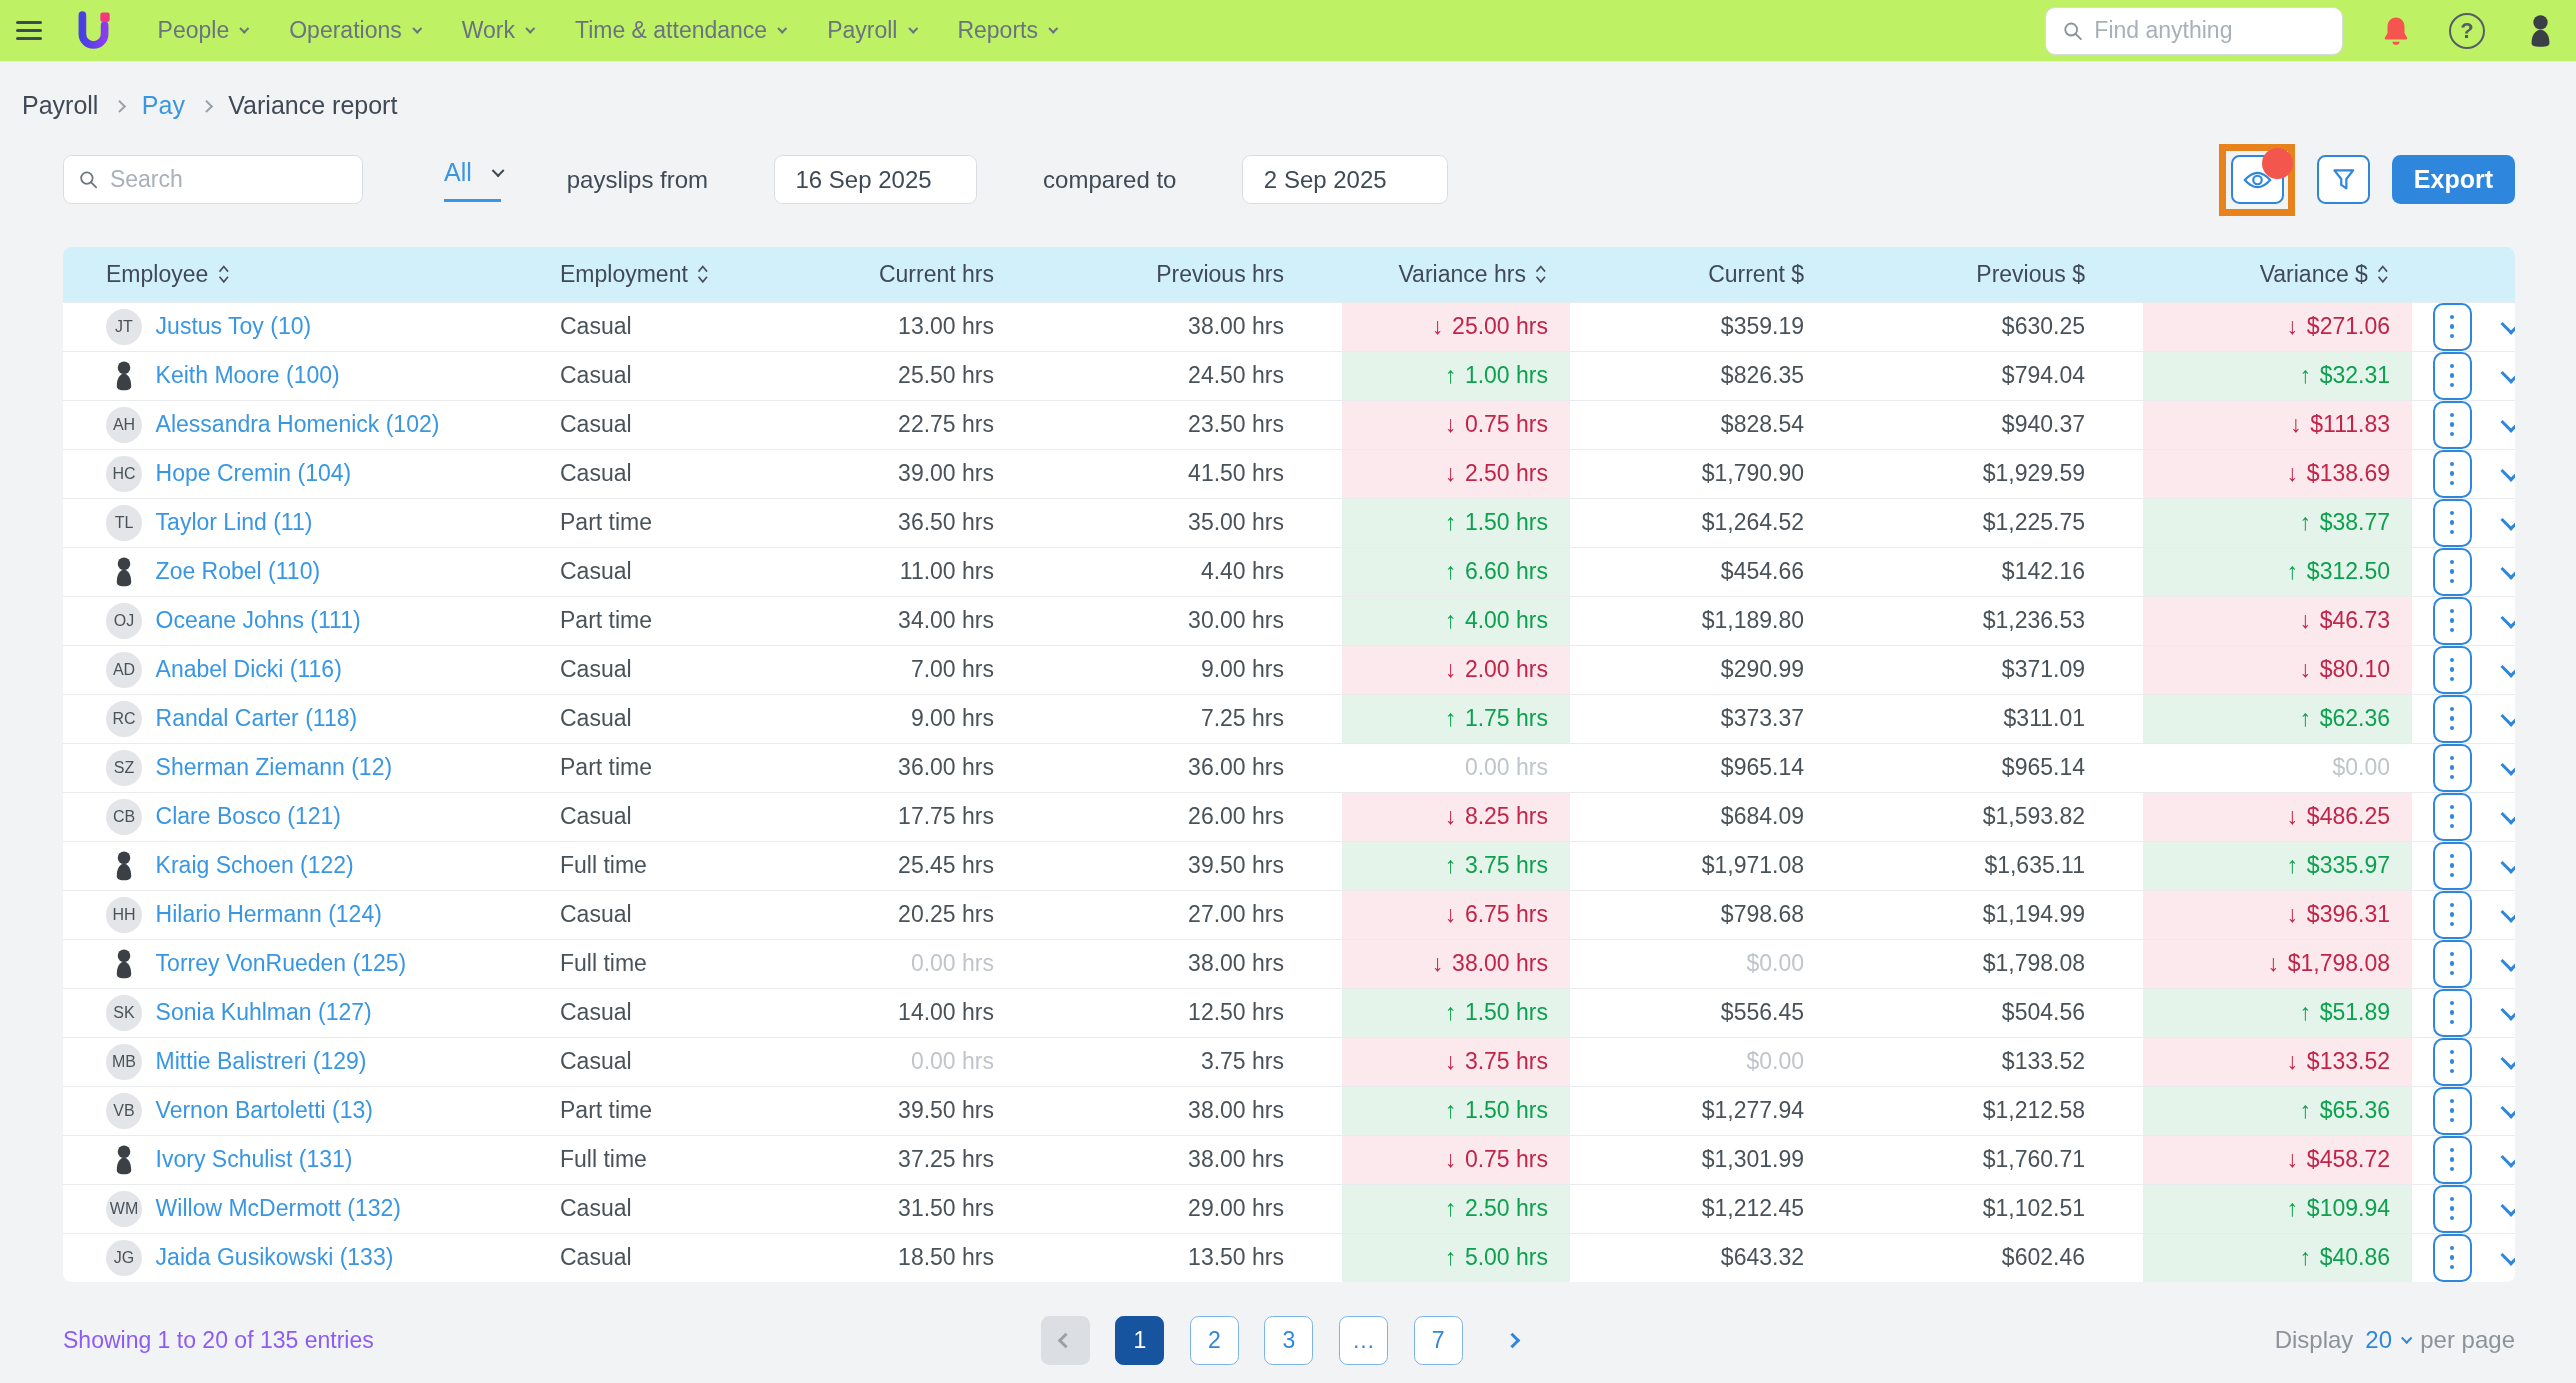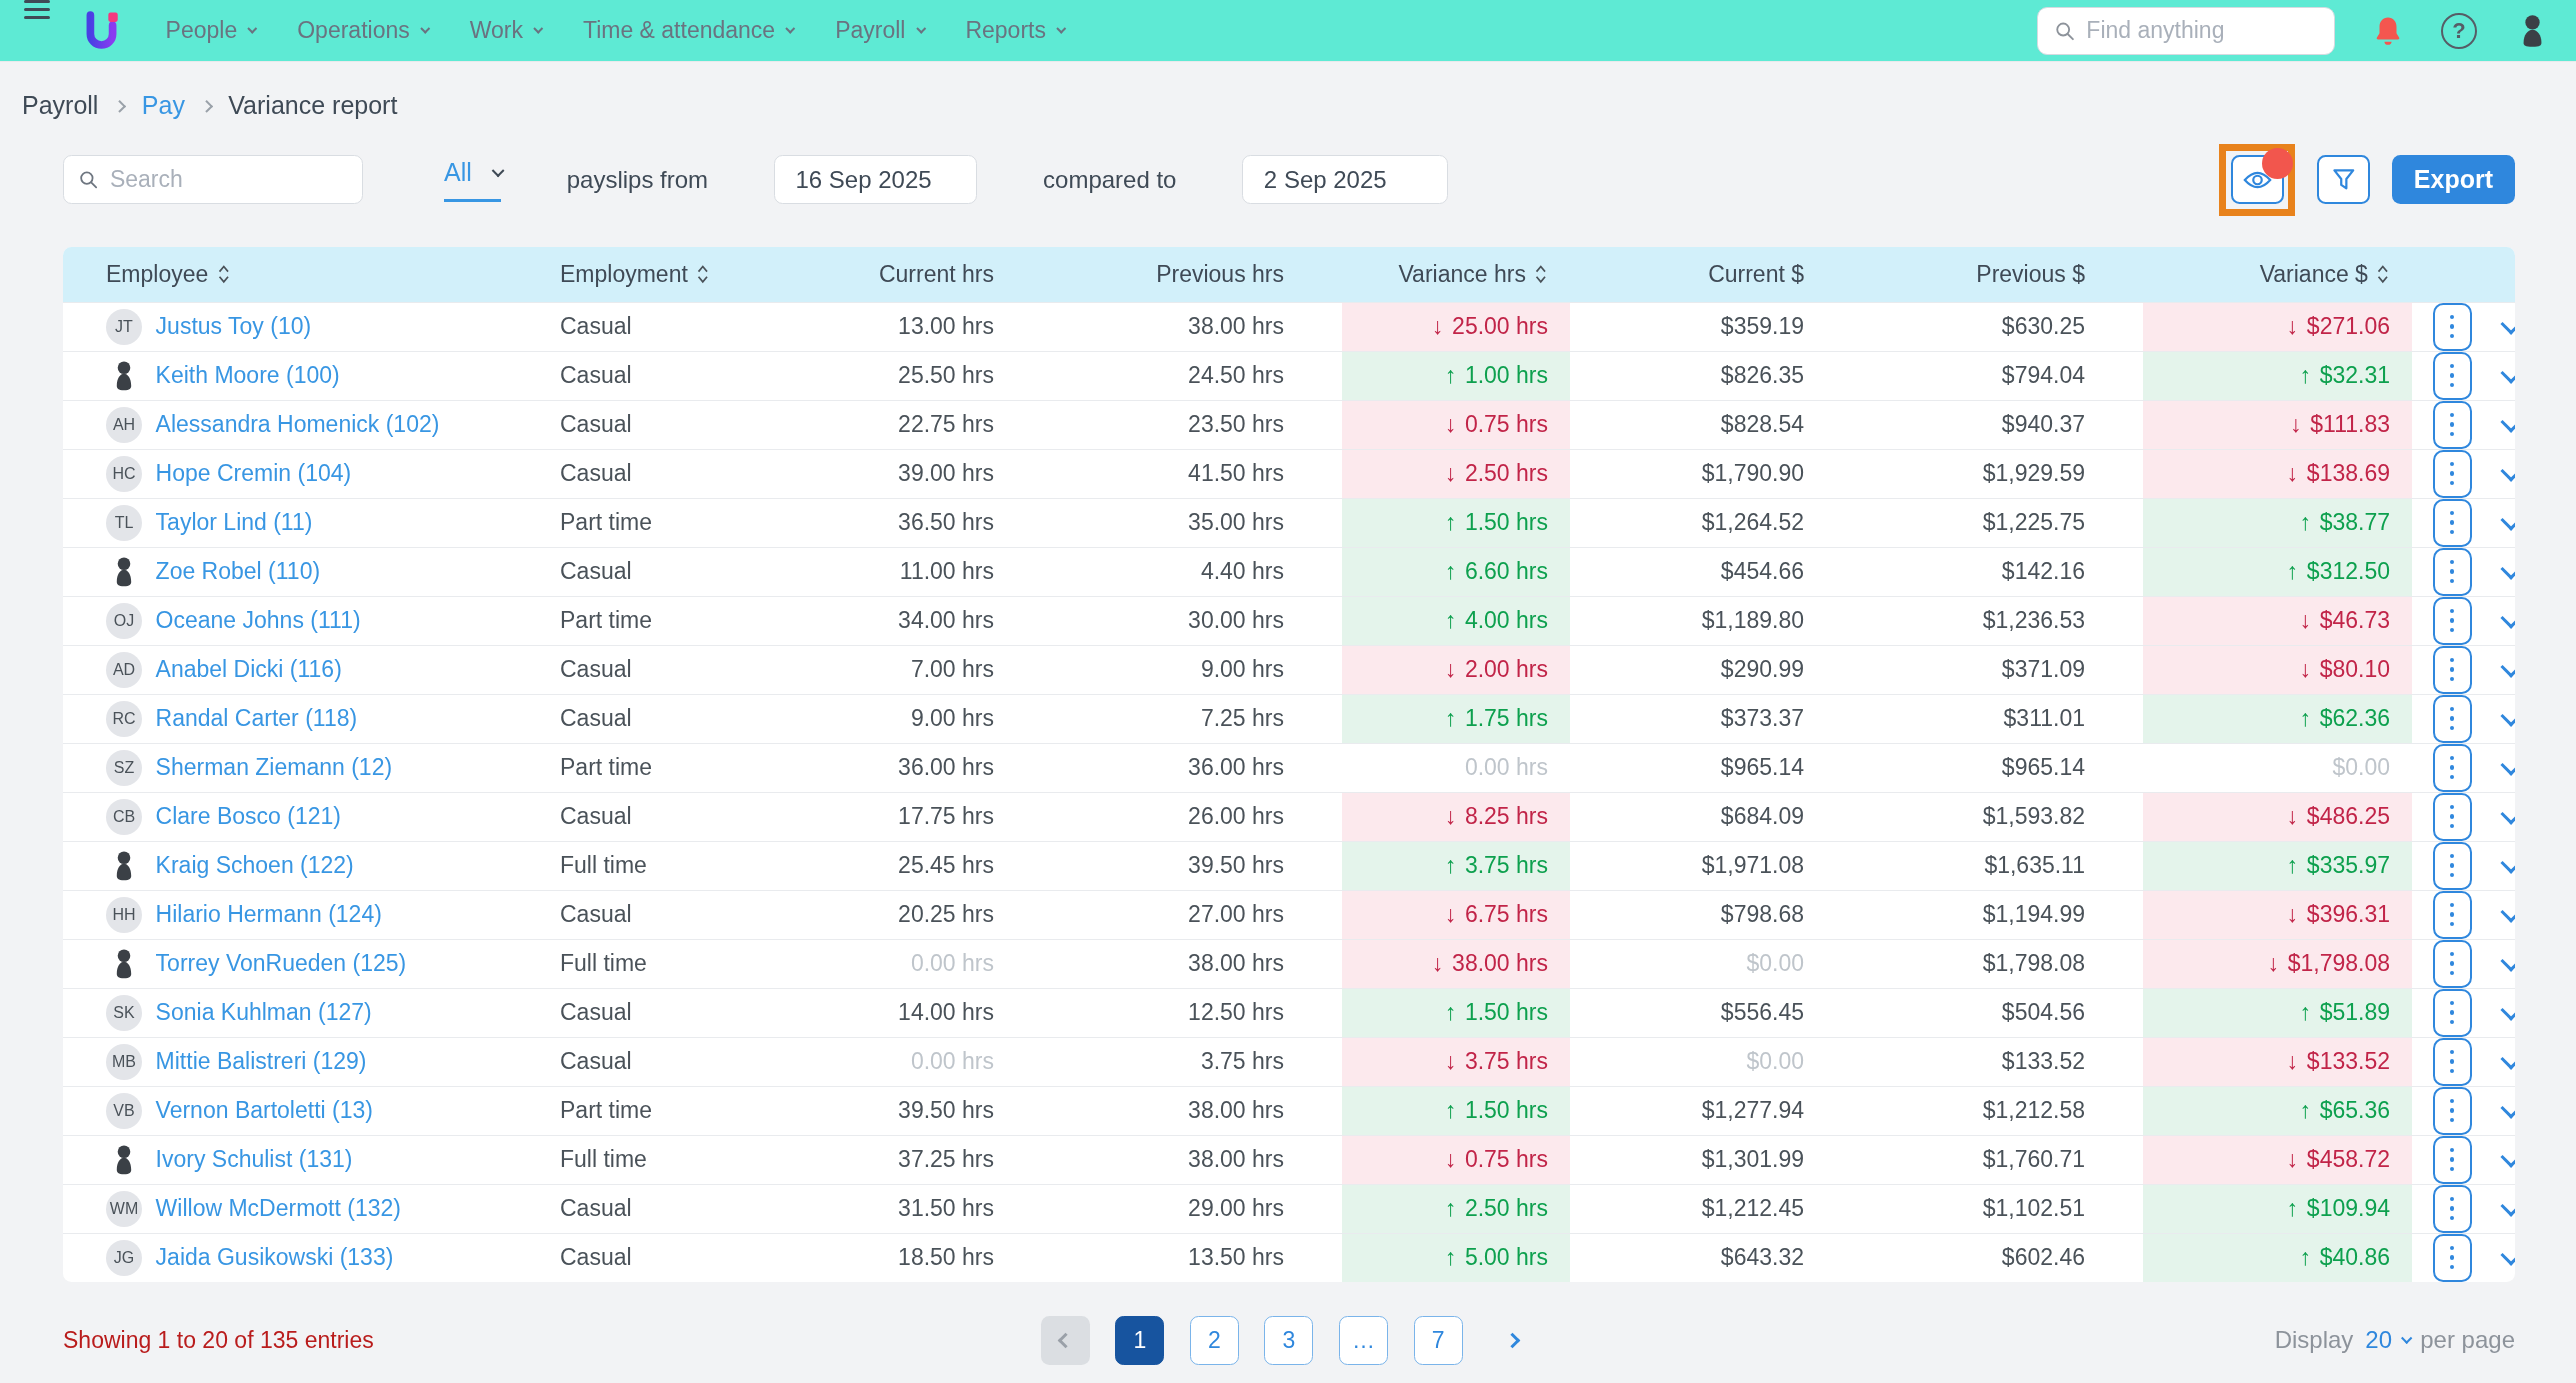--- a/index.html
+++ b/index.html
@@ -1,21 +1,21 @@
 <!DOCTYPE html>
 <html style="font-size:13.6px"><head>
 <meta charset="utf-8">
 <style>
   * { margin:0; padding:0; box-sizing:border-box; }
   html,body { width:2576px; height:1383px; overflow:hidden; }
   body { font-family:"Liberation Sans", sans-serif; background:#f2f3f5; color:#3f4a56; }
 
   
-  .topnav { height:62px; background:#5eead4; border-bottom:0.9px solid #e9eaec;
-            display:flex; padding:0 24px; gap:0; }
+  .topnav { height:62px; background:#bef264; border-bottom:0.9px solid #e9eaec;
+            display:flex; align-items:center; padding:0 16px; gap:0; }
   .hamburger { width:25.6px; display:flex; flex-direction:column; gap:5.1px; cursor:pointer; margin-right:31px; }
   .hamburger i { display:block; height:3px; background:#3f4a56; border-radius:1.7px; }
   .logo { margin-right:44px; display:flex; align-items:center; }
   .menu { display:flex; align-items:center; gap:43px; }
   .menu-item { display:flex; align-items:center; gap:10.2px; color:#6a7380; font-size:23px; cursor:pointer; }
   .chev { display:inline-block; width:8.5px; height:8.5px; border-right:2.1px solid currentColor;
           border-bottom:2.1px solid currentColor; transform:rotate(45deg) translateY(-2.6px); }
   .chev.sm { width:6.8px; height:6.8px; }
   .nav-right { margin-left:auto; display:flex; align-items:center; gap:36px; }
   .global-search { width:298px; height:48px; border:1.7px solid #d5dae0; border-radius:10.2px; background:#fff;
@@ -82,21 +82,21 @@
   .arrow { font-size:23px; }
   .actions { gap:29px; justify-content:flex-end; padding-right:24px; }
   .kebab { width:39px; height:48px; border:2.1px solid #2f87dd; border-radius:10.2px; background:#fff;
            display:flex; flex-direction:column; align-items:center; justify-content:center; gap:5.1px; cursor:pointer; }
   .kebab i { width:4.3px; height:4.3px; border-radius:50%; background:#2f87dd; }
   .expand { width:15.3px; height:15.3px; border-right:3.4px solid #2f87dd; border-bottom:3.4px solid #2f87dd;
             transform:rotate(45deg) translateY(-3.4px); cursor:pointer; }
 
   
   .footer { margin:34px 61px 0 63px; display:flex; align-items:center; }
-  .showing { flex:1; font-size:23px; color:#b91c1c; }
+  .showing { flex:1; font-size:23px; color:#8b5cf6; }
   .pager { flex:1; display:flex; align-items:center; justify-content:center; gap:25.6px; }
   .pbtn { min-width:49px; height:49px; border-radius:8.5px; font-size:23px; display:flex; align-items:center;
           justify-content:center; cursor:pointer; border:1.7px solid #7ab4ea; background:#fff; color:#2f87dd;
           font-family:"Liberation Sans", sans-serif; }
   .pbtn.active { background:#17549f; border-color:#17549f; color:#fff; }
   .pbtn.prev { background:#dbdee2; border:none; color:#9aa0a8; cursor:default; }
   .pbtn.nav-plain { border:none; background:transparent; }
   .pchev { width:11px; height:11px; border-right:3px solid currentColor; border-top:3px solid currentColor; }
   .pchev.left { transform:rotate(-135deg); }
   .pchev.right { transform:rotate(45deg); }

